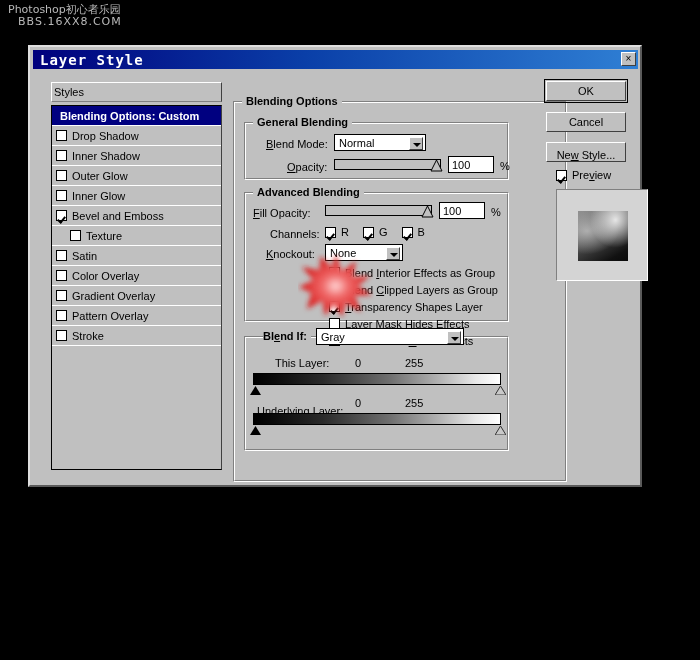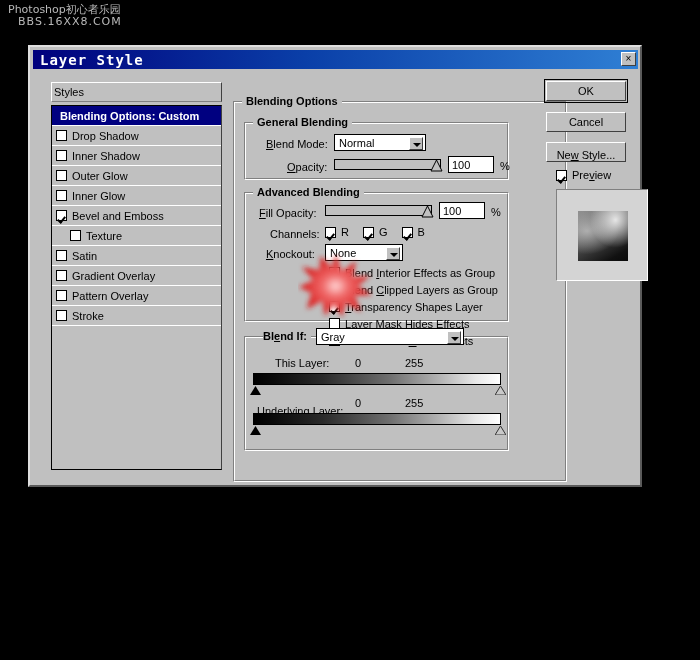--- a/index.html
+++ b/index.html
@@ -226,20 +226,24 @@
           <div class="style-item sub">
             <span class="cb"></span>
             <span>Texture</span>
           </div>
           <div class="style-item">
             <span class="cb"></span>
             <span>Satin</span>
           </div>
           <div class="style-item">
             <span class="cb"></span>
+            <span>Color Overlay</span>
+          </div>
+          <div class="style-item">
+            <span class="cb"></span>
             <span>Gradient Overlay</span>
           </div>
           <div class="style-item">
             <span class="cb"></span>
             <span>Pattern Overlay</span>
           </div>
           <div class="style-item">
             <span class="cb"></span>
             <span>Stroke</span>
           </div>
@@ -267,21 +271,21 @@
           </svg>
         </div>
         <div class="numbox" style="position:absolute;left:203px;top:33px;">100</div>
         <div class="lbl" style="position:absolute;left:255px;top:37px;">%</div>
       </div>
 
       <div class="group" style="left:10px;top:90px;width:265px;height:130px;">
         <div class="inner"></div>
         <div class="glabel">Advanced Blending</div>
 
-        <div class="lbl" style="position:absolute;left:14px;top:14px;"><u>F</u>ill Opacity:</div>
+        <div class="lbl" style="position:absolute;left:8px;top:14px;"><u>F</u>ill Opacity:</div>
         <div class="slider" style="position:absolute;left:80px;top:12px;width:107px;">
           <svg class="thumb-o" style="right:-3px;top:-1px;" width="13" height="13" viewBox="0 0 13 13">
             <polygon points="6.5,1 12,12 1,12" fill="#c0c0c0" stroke="#000" stroke-width="1"></polygon>
           </svg>
         </div>
         <div class="numbox" style="position:absolute;left:194px;top:9px;">100</div>
         <div class="lbl" style="position:absolute;left:246px;top:13px;">%</div>
 
         <div class="lbl" style="position:absolute;left:25px;top:35px;">Channels:</div>
         <div id="channels-row" style="position:absolute;left:80px;top:33px;display:flex;align-items:center;">

